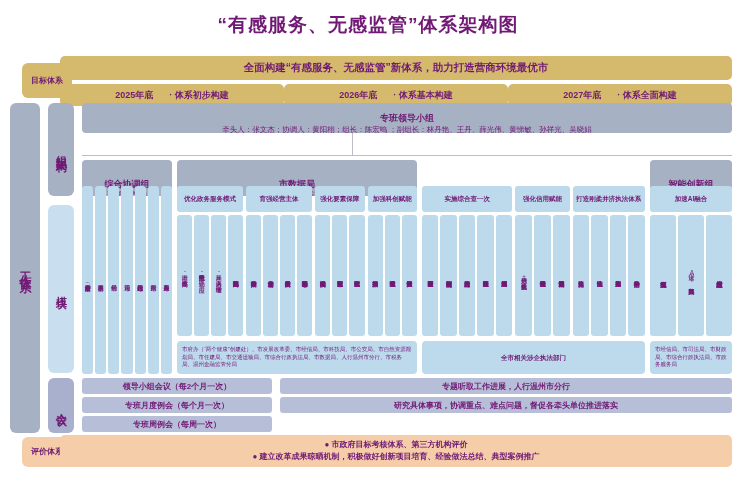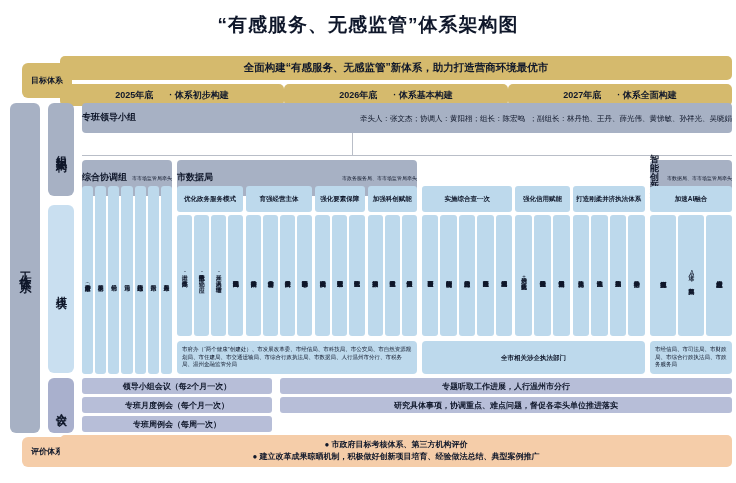--- a/index.html
+++ b/index.html
@@ -1,24 +1,24 @@
 <!DOCTYPE html>
 <html><head>
 <meta charset="utf-8">
 <style>
   html,body{margin:0;padding:0;background:#fff;}
   .page{position:relative;width:736px;height:483px;background:#fff;overflow:hidden;
-        font-family:"Liberation Sans","DejaVu Sans",sans-serif;color:#0f172a;}
+        font-family:"Liberation Sans","DejaVu Sans",sans-serif;color:#701a75;}
   .abs{position:absolute;}
   
   .title{left:0;right:0;top:12px;text-align:center;font-weight:bold;font-size:19px;letter-spacing:1px;}
   
   .bx{border-radius:5px;box-sizing:border-box;}
   .cc{display:flex;align-items:center;justify-content:center;}
-  .colbx{display:flex;flex-direction:row;align-items:center;justify-content:space-between;font-family:Liberation Mono, monospace;}
+  .colbx{display:flex;flex-direction:column;align-items:center;justify-content:flex-end;}
   
   .gold{background:#d5ba6d;}
   .grayblue{background:#a7b1c4;}
   .lblue{background:#bdd9ec;}
   .pblue{background:#c9dff0;}
   .lav{background:#b7bed8;}
   .lav2{background:#a9b0cd;}
   .peach{background:#f5cda9;}
   
   .sideSmall{width:34px;padding:0 8px;text-align:center;font-size:8px;font-weight:bold;line-height:1.25;border-radius:6px;}

